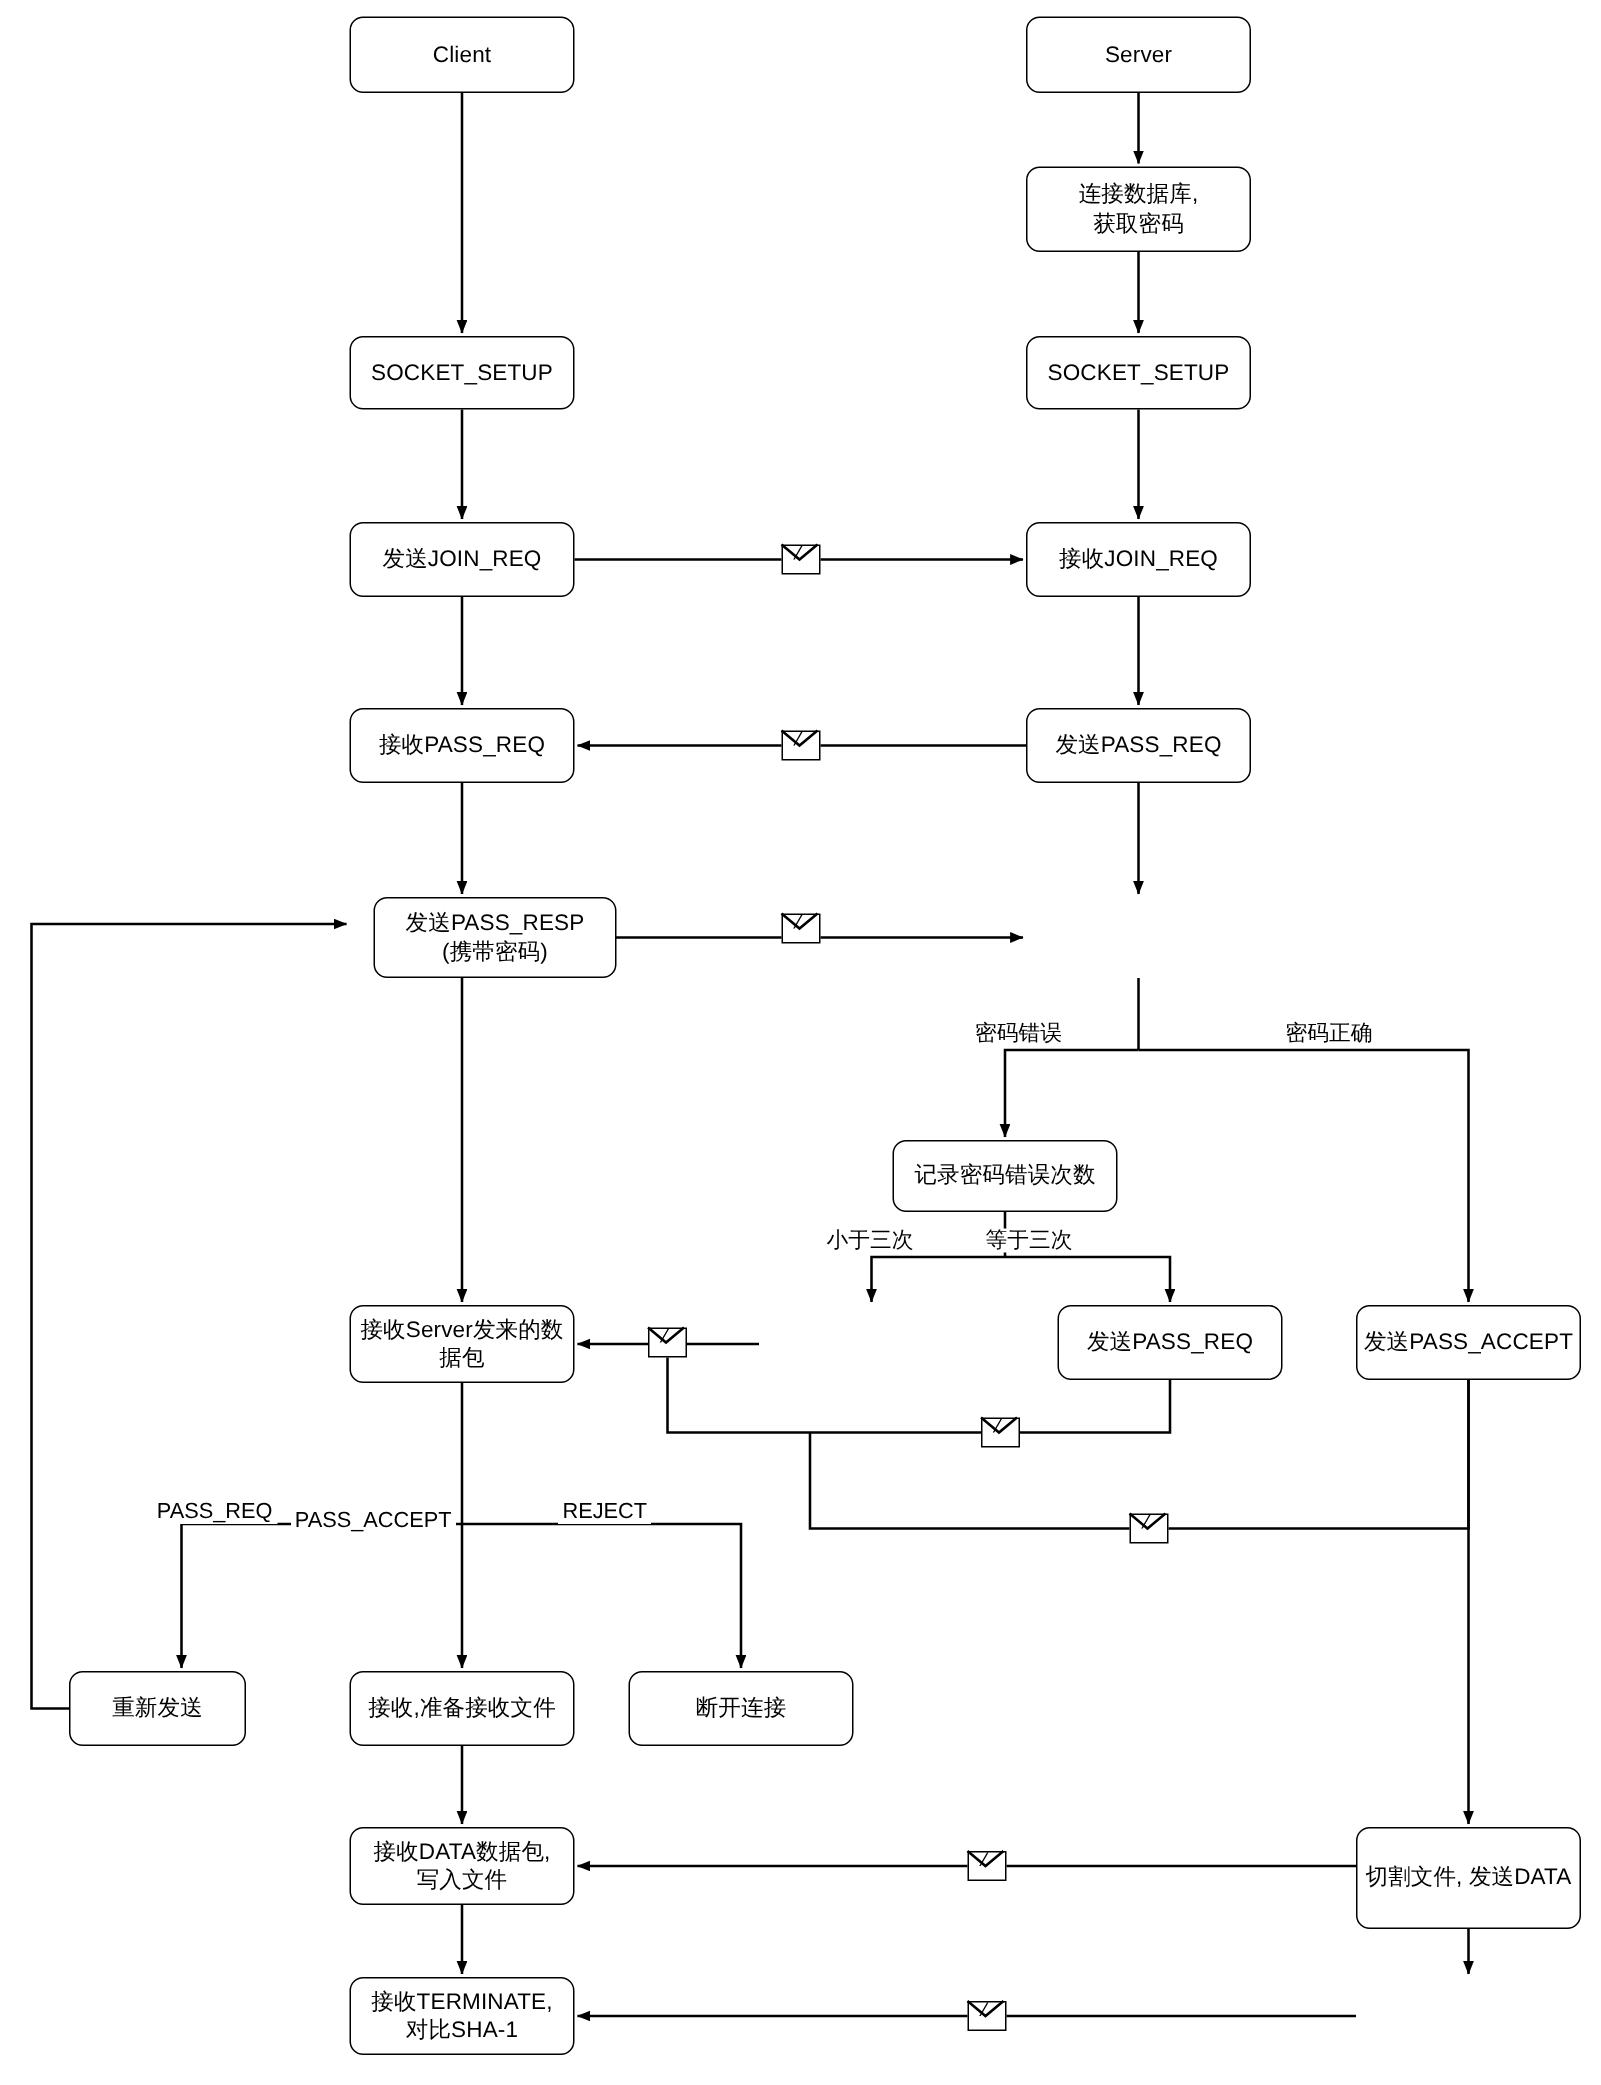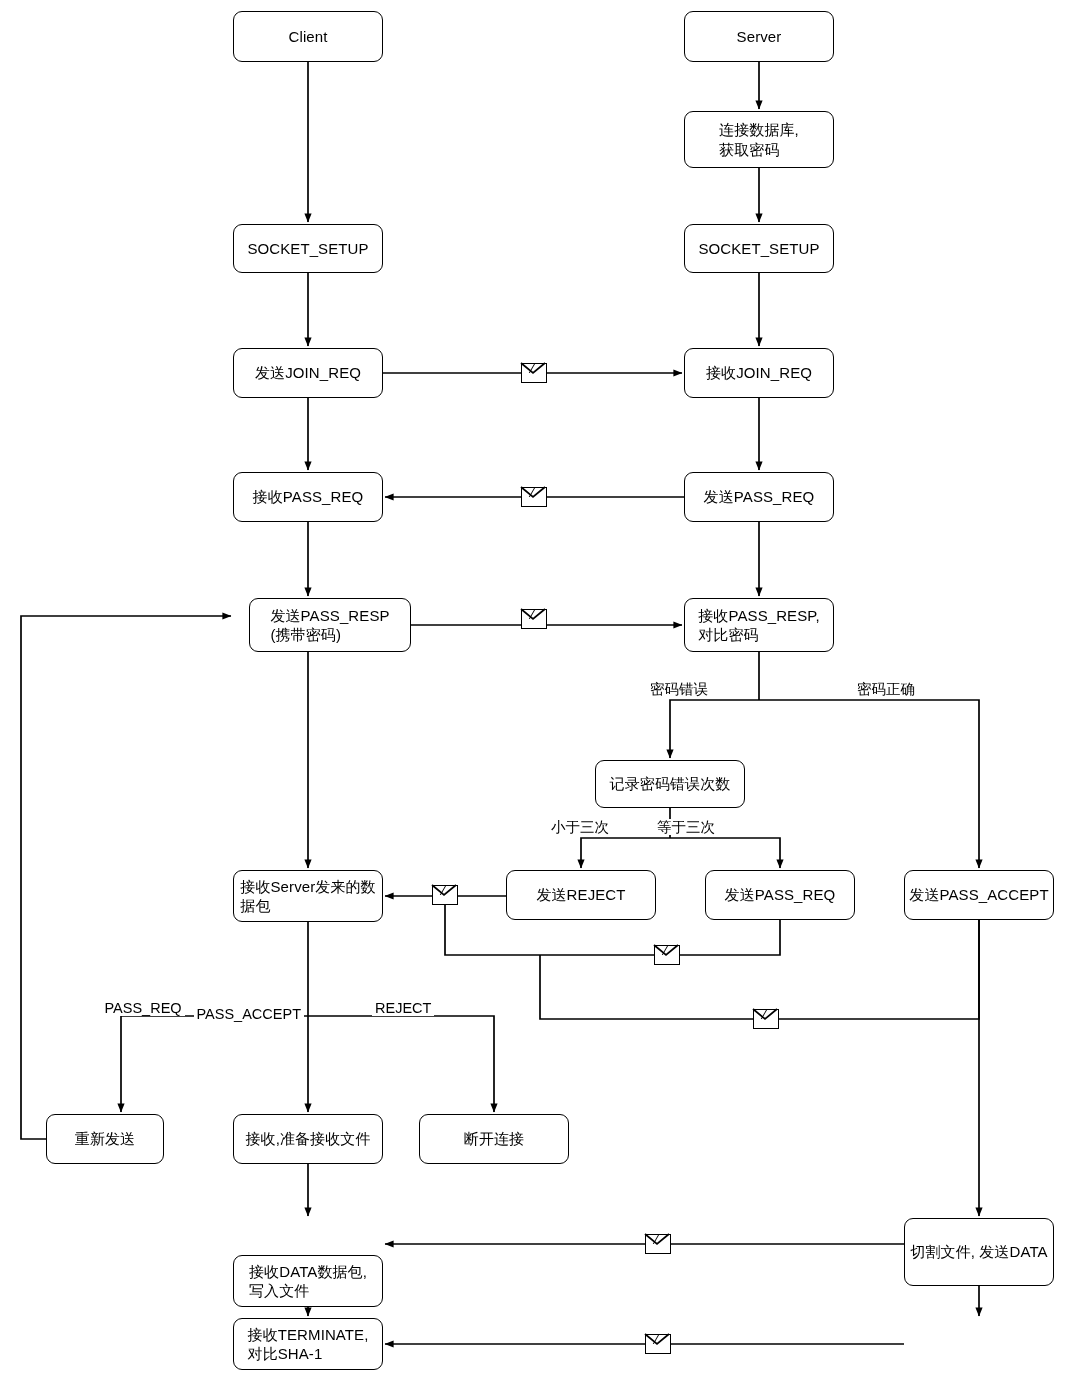--- a/index.html
+++ b/index.html
@@ -8,20 +8,21 @@
   svg.edges{position:absolute;left:0;top:0;width:1067px;height:1390px;pointer-events:none;}
   .node{
     position:absolute;
     box-sizing:border-box;
     border:1.6px solid #000000;
     border-radius:9px;
     background:#ffffff;
     display:flex;
     align-items:center;
     justify-content:center;
+    text-align:center;
     font-size:15px;
     line-height:1.28;
     letter-spacing:.1px;
     white-space:pre-line;
     padding:2px 4px;
   }
   .edge-label{
     position:absolute;
     background:#ffffff;
     font-size:14.5px;
@@ -112,32 +113,29 @@
   <div class="node" style="left:684px;top:111px;width:150px;height:57px;">连接数据库,
 获取密码</div>
   <div class="node" style="left:233px;top:224px;width:150px;height:49px;">SOCKET_SETUP</div>
   <div class="node" style="left:684px;top:224px;width:150px;height:49px;">SOCKET_SETUP</div>
   <div class="node" style="left:233px;top:348px;width:150px;height:50px;">发送JOIN_REQ</div>
   <div class="node" style="left:684px;top:348px;width:150px;height:50px;">接收JOIN_REQ</div>
   <div class="node" style="left:233px;top:472px;width:150px;height:50px;">接收PASS_REQ</div>
   <div class="node" style="left:684px;top:472px;width:150px;height:50px;">发送PASS_REQ</div>
   <div class="node" style="left:233px;top:598px;width:162px;height:54px;margin-left:16px;">发送PASS_RESP
 (携带密码)</div>
-  <div class="node" style="left:684px;top:598px;width:150px;height:54px;">接收PASS_RESP,
-对比密码</div>
   <div class="node" style="left:595px;top:760px;width:150px;height:48px;">记录密码错误次数</div>
   <div class="node" style="left:233px;top:870px;width:150px;height:52px;">接收Server发来的数
 据包</div>
-  <div class="node" style="left:506px;top:870px;width:150px;height:50px;">发送REJECT</div>
   <div class="node" style="left:705px;top:870px;width:150px;height:50px;">发送PASS_REQ</div>
   <div class="node" style="left:904px;top:870px;width:150px;height:50px;">发送PASS_ACCEPT</div>
   <div class="node" style="left:46px;top:1114px;width:118px;height:50px;">重新发送</div>
   <div class="node" style="left:233px;top:1114px;width:150px;height:50px;">接收,准备接收文件</div>
   <div class="node" style="left:419px;top:1114px;width:150px;height:50px;">断开连接</div>
-  <div class="node" style="left:233px;top:1218px;width:150px;height:52px;margin-top:37px;">接收DATA数据包,
+  <div class="node" style="left:233px;top:1218px;width:150px;height:52px;">接收DATA数据包,
 写入文件</div>
   <div class="node" style="left:904px;top:1218px;width:150px;height:68px;">切割文件, 发送DATA</div>
   <div class="node" style="left:233px;top:1318px;width:150px;height:52px;">接收TERMINATE,
 对比SHA-1</div>
 
   <div class="edge-label" style="left: 647px; top: 680.5px;">密码错误</div>
   <div class="edge-label" style="left: 854px; top: 680.5px;">密码正确</div>
   <div class="edge-label" style="left: 548px; top: 818.5px;">小于三次</div>
   <div class="edge-label" style="left: 654px; top: 818.5px;">等于三次</div>
   <div class="edge-label" style="left: 101.5px; top: 999.5px;">PASS_REQ</div>

